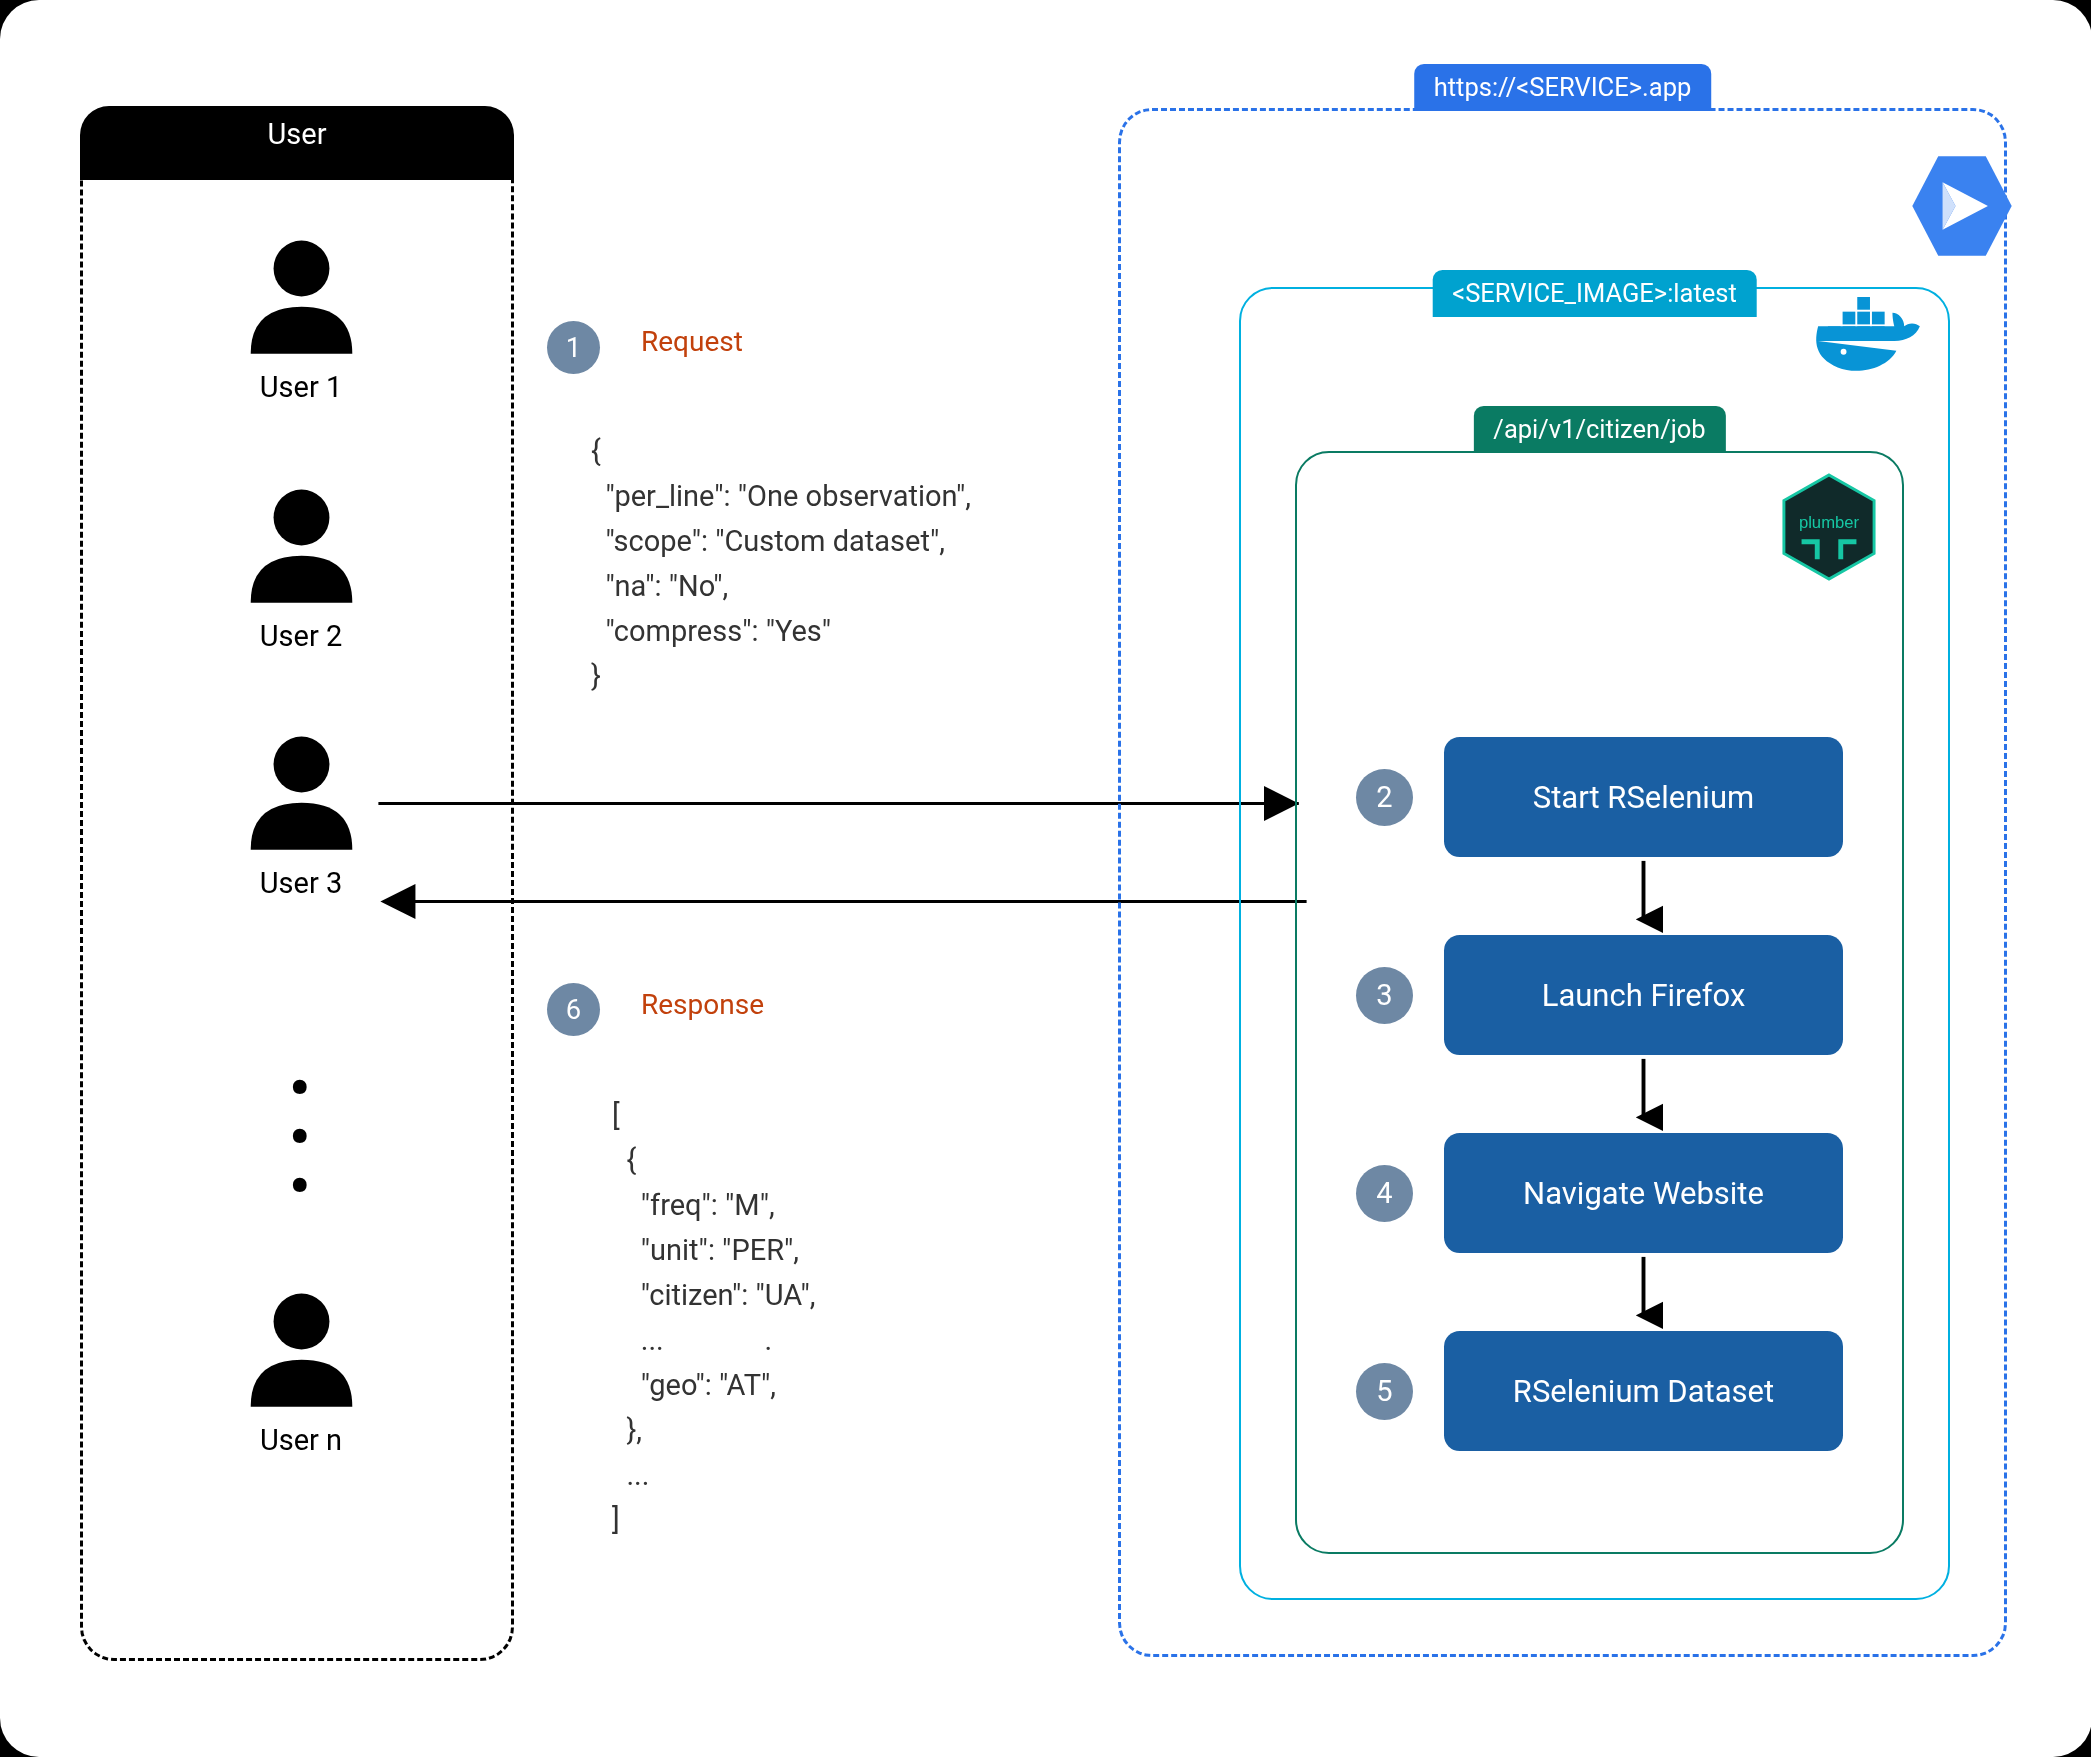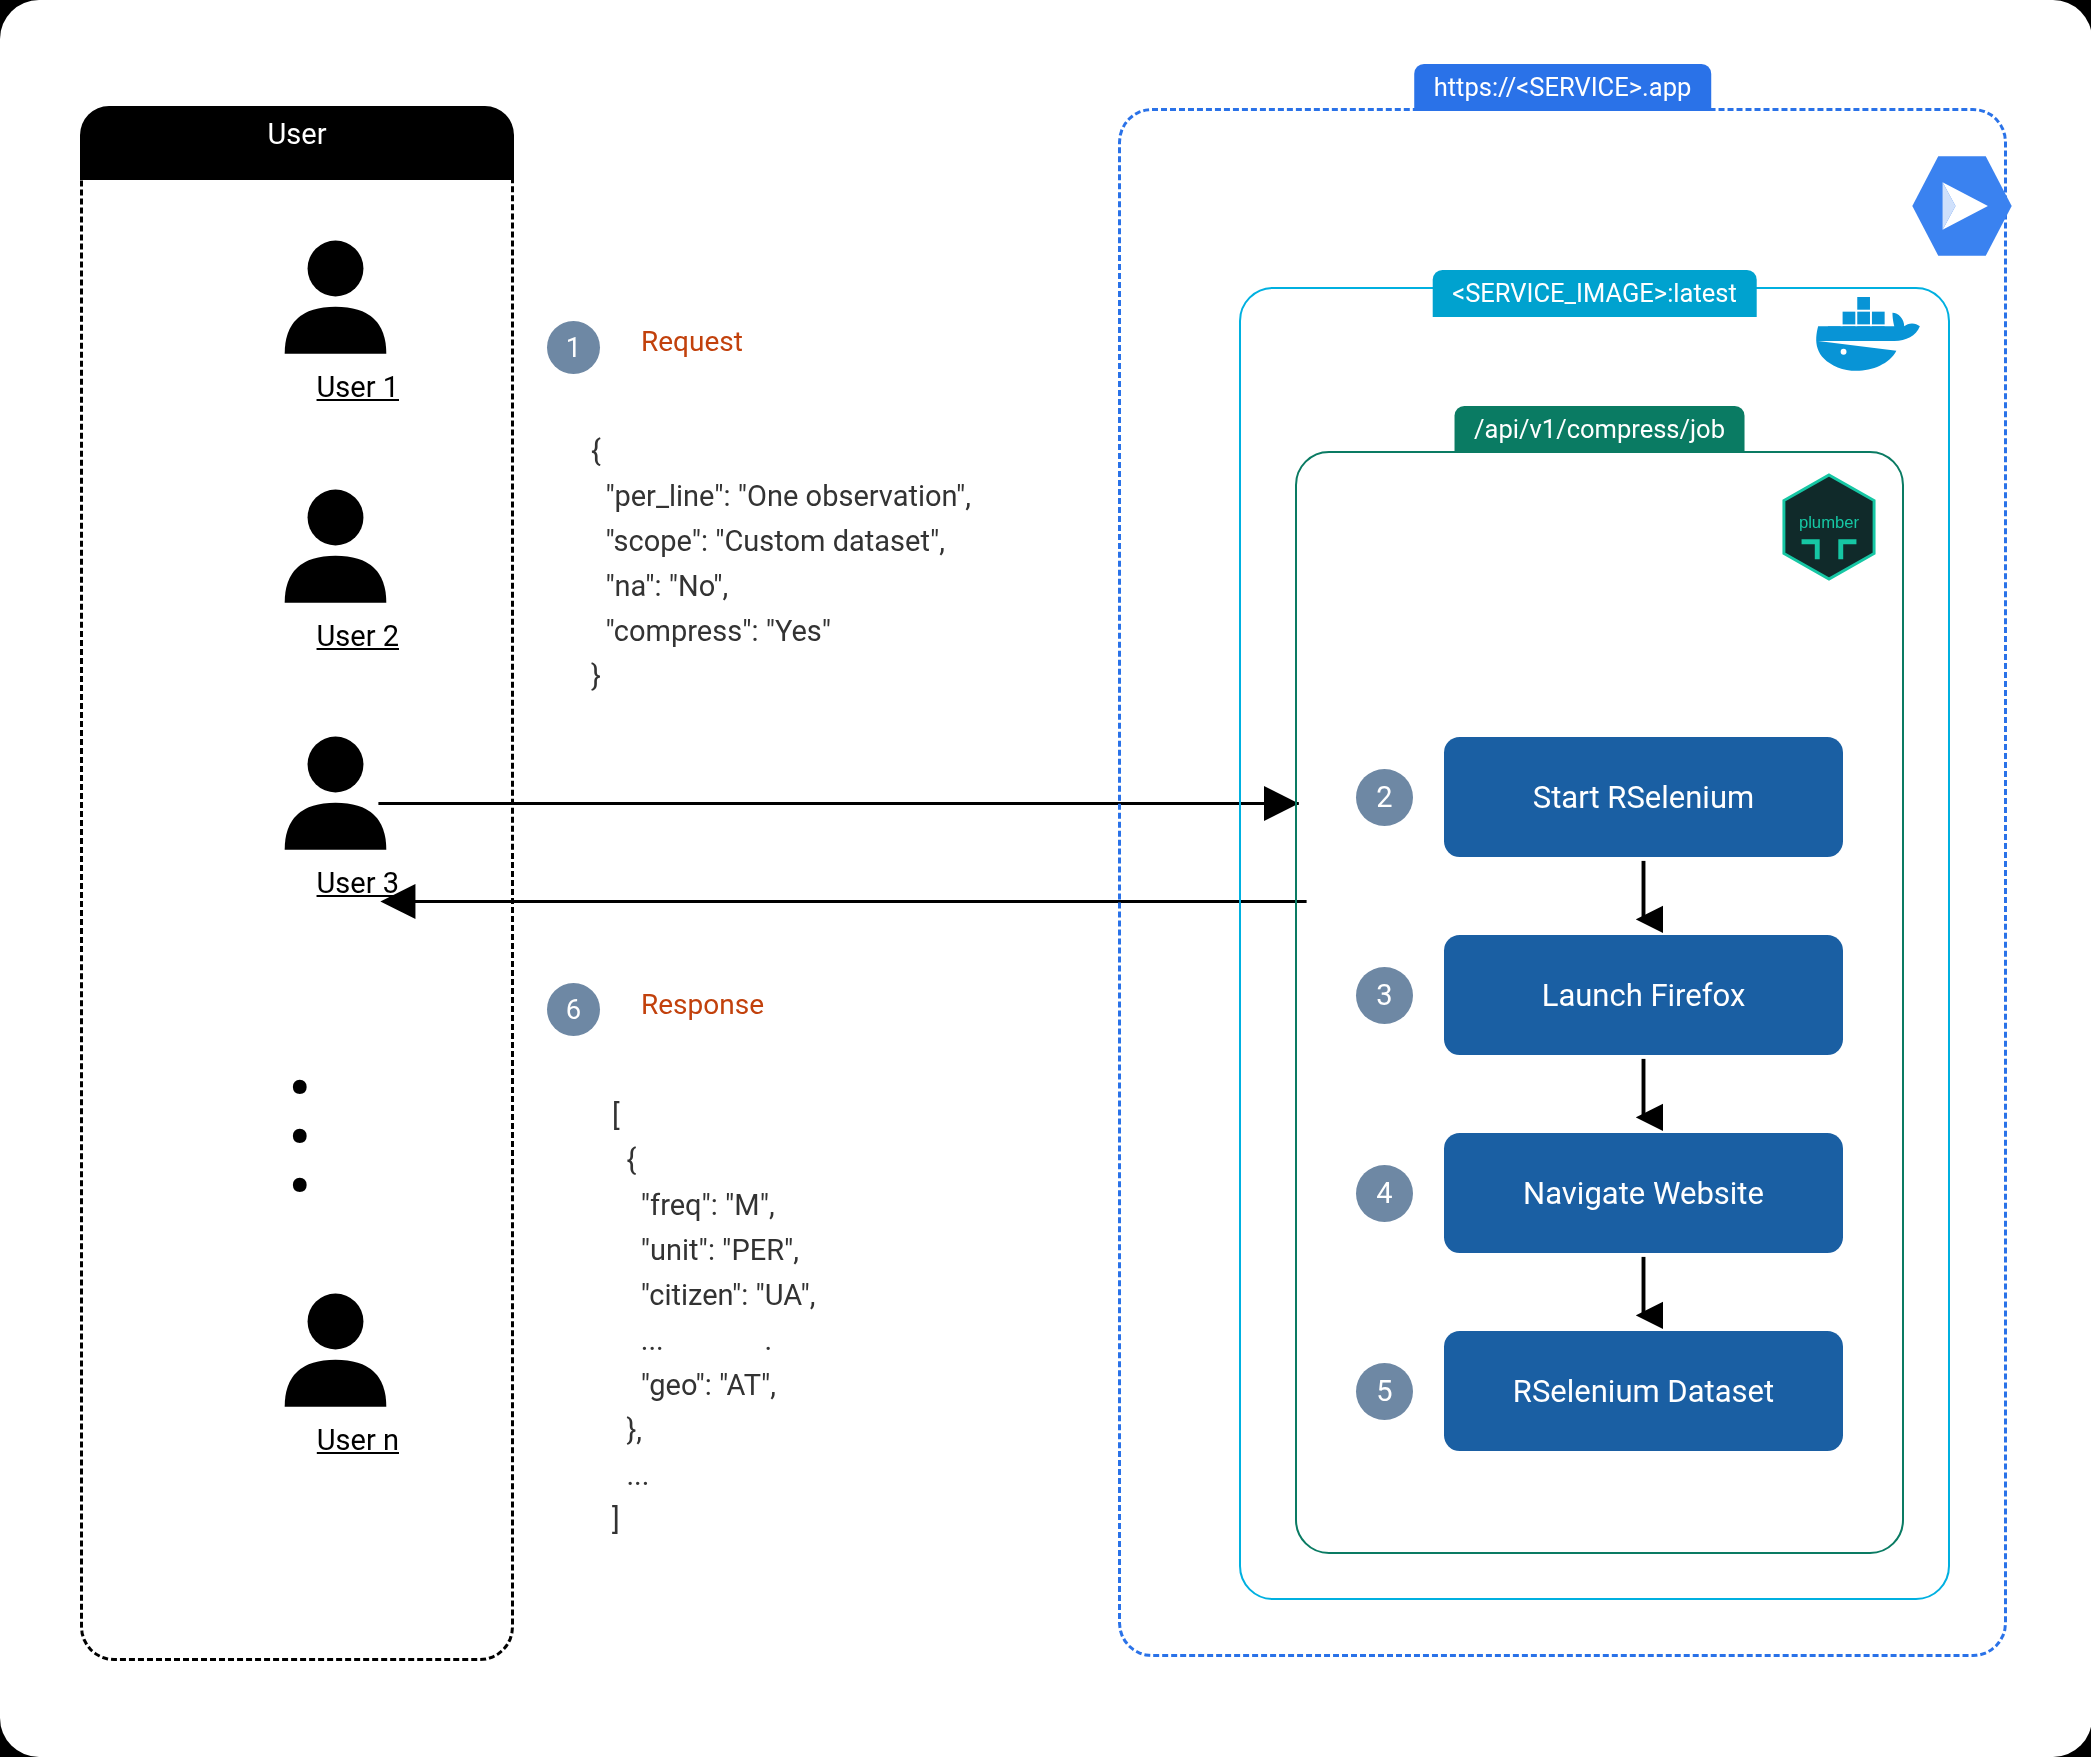--- a/index.html
+++ b/index.html
@@ -33,21 +33,21 @@
   .user-box-body {
     position: absolute;
     left: 80px; top: 159px;
     width: 434px; height: 1502px;
     border: 3.9px dashed #000;
     border-top: none;
     border-bottom-left-radius: 34px;
     border-bottom-right-radius: 34px;
     box-sizing: border-box;
   }
-  .user-item { position: absolute; width: 196px; text-align:right;text-decoration:underline; }
+  .user-item { position: absolute; width: 196px; text-align:center; }
   .user-item .label { margin-top: 5.9px; font-size: 29px; }
   .user-svg { width: 127px; height: 127px; }
   .dots { position:absolute; font-size:59px; font-weight:bold; line-height:0.6; letter-spacing:0; }
   .dots div { margin-bottom: 13.7px; }
 
   
   .mid-badge {
     position:absolute; width:53px; height:53px; border-radius:50%;
     background:#6e88a4; color:#fff; font-size:27.4px;
     display:flex; align-items:center; justify-content:center;
@@ -212,21 +212,21 @@
           <rect x="33" y="15" width="13" height="13"></rect>
           <rect x="48" y="15" width="13" height="13"></rect>
           <rect x="63" y="15" width="13" height="13"></rect>
           <rect x="48" y="0" width="13" height="13"></rect>
           <path d="M8 45 H86 C98 45 108 40 112 30 C108 26 100 26 96 30 C96 22 90 16 84 16 C84 24 86 30 86 30 H8 C4 45 4 62 28 72 C48 80 78 74 88 55"></path>
         </g>
         <circle cx="34" cy="56" r="3" fill="#fff"></circle>
       </svg>
 
       <div class="inner-box">
-        <div class="tab tab-green">/api/v1/compress/job</div>
+        <div class="tab tab-green">/api/v1/citizen/job</div>
 
         <svg class="plumber-icon" width="98" height="108" viewBox="0 0 100 110" style="font-size:16px">
           <polygon points="50,2 96,28 96,82 50,108 4,82 4,28" fill="#102a2a" stroke="#16c7a4" stroke-width="3"></polygon>
           <text x="50" y="56" text-anchor="middle" fill="#16c7a4" font-size="17" font-family="Arial">plumber</text>
           <g stroke="#16c7a4" stroke-width="5" fill="none">
             <path d="M22 70 h16 v18"></path>
             <path d="M62 88 v-18 h16"></path>
           </g>
         </svg>
 

